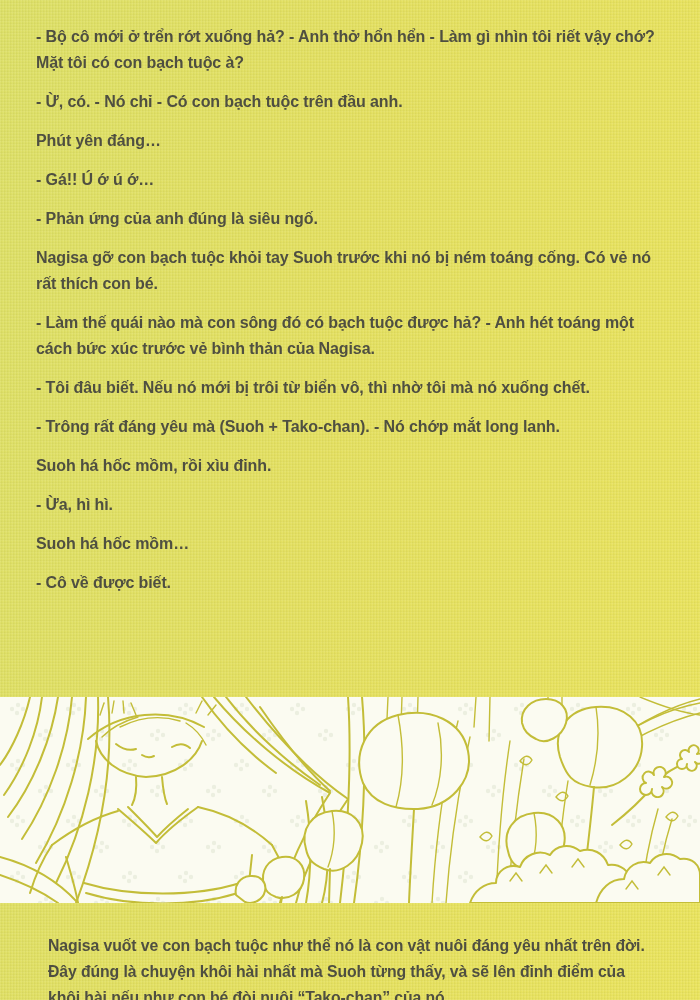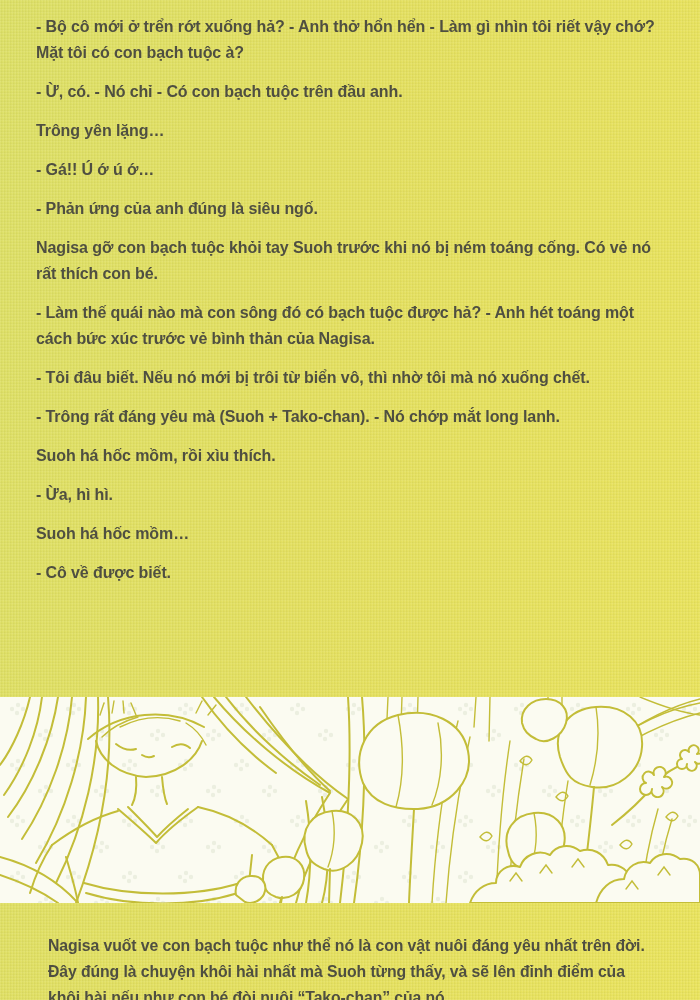--- a/index.html
+++ b/index.html
@@ -19,21 +19,21 @@
     font-family:"Liberation Sans", sans-serif;
     color:var(--text-color);
     background:
       repeating-linear-gradient(90deg, rgba(255,255,255,.05) 0 1px, rgba(120,120,30,.05) 1px 2px, rgba(255,255,255,0) 2px 3px),
       repeating-linear-gradient(0deg, rgba(255,255,255,.05) 0 1px, rgba(120,120,30,.04) 1px 2px, rgba(255,255,255,0) 2px 3px),
       linear-gradient(100deg, var(--page-bg-left) 0%, var(--page-bg-mid) 45%, var(--page-bg-right) 100%);
   }
   .text-block{
     box-sizing:border-box;
     height:697px;
-    padding:14px 30px 0 36px;
+    padding:24px 30px 0 36px;
     overflow:hidden;
   }
   .text-block p{
     margin:0 0 13px 0;
     font-size:16px;
     line-height:26px;
     font-weight:600;
     letter-spacing:-0.1px;
   }
   .illustration{
@@ -58,28 +58,28 @@
   }
 </style>
 </head>
 <body>
 
 <div class="page">
 
   <div class="text-block">
     <p>- Bộ cô mới ở trển rớt xuống hả? - Anh thở hổn hển - Làm gì nhìn tôi riết vậy chớ? Mặt tôi có con bạch tuộc à?</p>
     <p>- Ừ, có. - Nó chỉ - Có con bạch tuộc trên đầu anh.</p>
-    <p>Trông yên lặng…</p>
+    <p>Phút yên đáng…</p>
     <p>- Gá!! Ú ớ ú ớ…</p>
     <p>- Phản ứng của anh đúng là siêu ngố.</p>
     <p>Nagisa gỡ con bạch tuộc khỏi tay Suoh trước khi nó bị ném toáng cống. Có vẻ nó rất thích con bé.</p>
     <p>- Làm thế quái nào mà con sông đó có bạch tuộc được hả? - Anh hét toáng một cách bức xúc trước vẻ bình thản của Nagisa.</p>
     <p>- Tôi đâu biết. Nếu nó mới bị trôi từ biển vô, thì nhờ tôi mà nó xuống chết.</p>
     <p>- Trông rất đáng yêu mà (Suoh + Tako-chan). - Nó chớp mắt long lanh.</p>
-    <p>Suoh há hốc mồm, rồi xìu thích.</p>
+    <p>Suoh há hốc mồm, rồi xìu đỉnh.</p>
     <p>- Ừa, hì hì.</p>
     <p>Suoh há hốc mồm…</p>
     <p>- Cô về được biết.</p>
   </div>
 
   <svg class="illustration" viewBox="0 0 700 206" role="img" xmlns="http://www.w3.org/2000/svg" aria-label="Line-art illustration of a long-haired girl among tulip flowers, grass blades and blossom clusters">
     <defs>
       <pattern id="pp" width="56" height="56" patternUnits="userSpaceOnUse">
         <g class="pat">
           <circle cx="12" cy="12" r="2.2"></circle>

